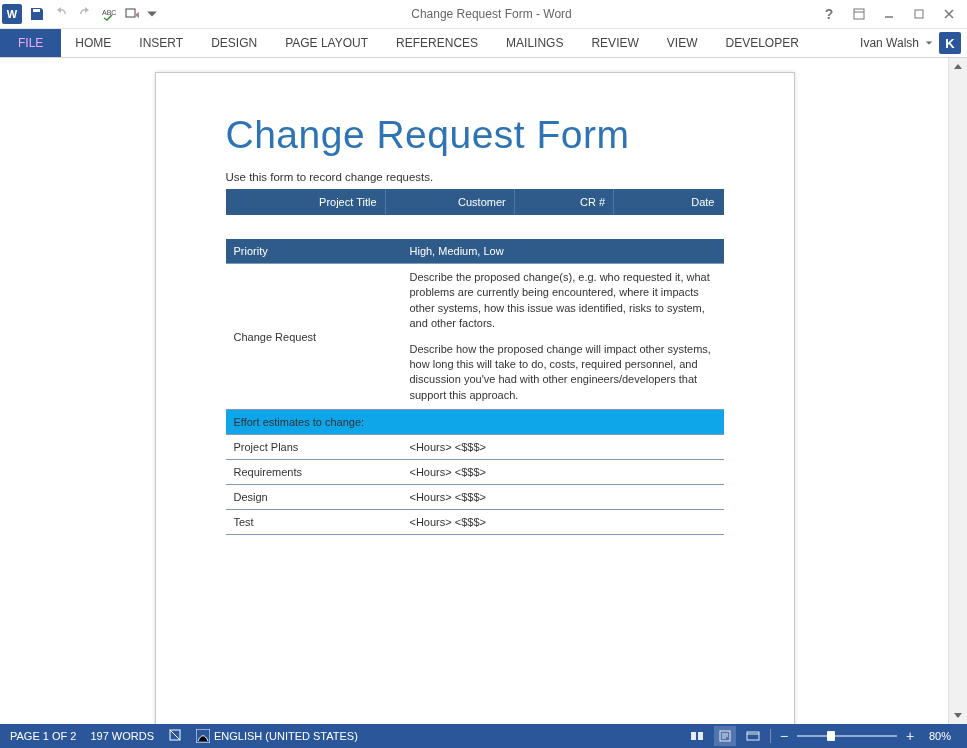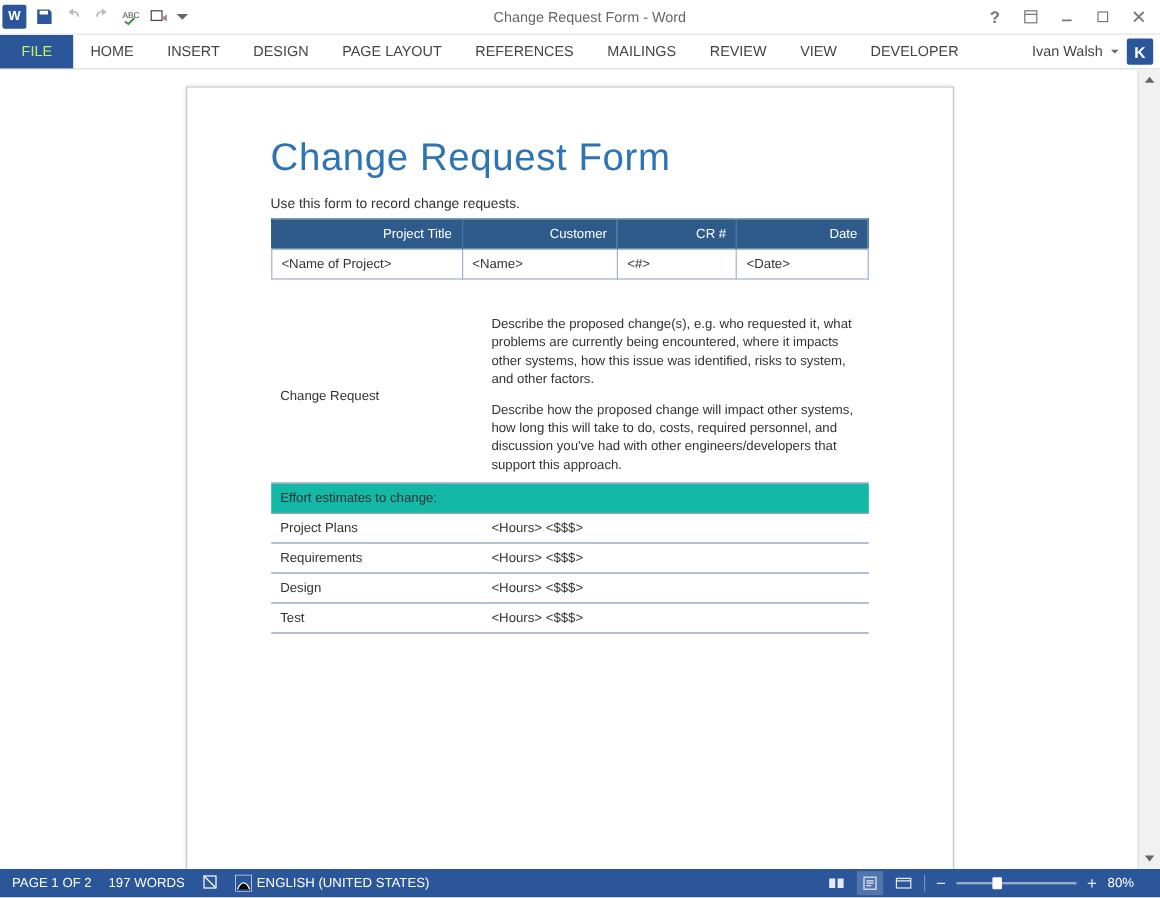--- a/index.html
+++ b/index.html
@@ -14,68 +14,68 @@
 .word-icon { width:20px; height:20px; background:#2b579a; color:#fff; display:flex; align-items:center; justify-content:center; font-size:11px; font-weight:bold; border-radius:2px; margin-right:2px;}
 .title-center { position:absolute; left:16px; right:0; text-align:center; color:#666; font-size:12px; pointer-events:none; }
 .win-controls { margin-left:auto; display:flex; align-items:center; gap:2px; padding-right:4px;}
 .win-btn { width:28px; height:22px; display:flex; align-items:center; justify-content:center; color:#777; cursor:pointer; }
 .win-btn.help { font-weight:bold; font-size:14px;}
 .win-btn svg { width:12px; height:12px; }
 
 
 .ribbon { height:28px; background:#fff; border-bottom:1px solid #d4d4d4; display:flex; align-items:stretch; }
 .tab { padding:0 14px; display:flex; align-items:center; color:#444; font-size:12px; cursor:pointer; }
-.tab.file { background:#2b579a; color:#bef264; padding:0 18px; font-size:12px;}
+.tab.file { background:#2b579a; color:#f0abfc; padding:0 18px; font-size:12px;}
 .ribbon .spacer { flex:1; }
 .user-area { display:flex; align-items:center; gap:6px; padding-right:6px; color:#444; }
 .user-badge { width:22px; height:22px; background:#2b579a; color:#fff; display:flex; align-items:center; justify-content:center; font-weight:bold; border-radius:2px; font-size:13px;}
 .user-area svg { width:8px; height:8px; }
 
 
 .doc-outer { flex:1; position:relative; background:#fff; overflow:hidden; }
 .doc-scroll { position:absolute; left:0; top:0; right:18px; bottom:0; overflow:hidden; display:flex; justify-content:center; }
 .vscroll { position:absolute; right:0; top:0; bottom:0; width:18px; background:#f1f1f1; border-left:1px solid #e0e0e0; }
 .vscroll .arrow { height:18px; display:flex; align-items:center; justify-content:center; color:#666; cursor:pointer;}
 .vscroll .track { position:absolute; top:18px; bottom:18px; left:0; right:0; }
 .vscroll .arrow.down { position:absolute; bottom:0; left:0; right:0;}
 .page { margin-top:14px; width:640px; background:#fff; border:1px solid #c8c8c8; box-shadow:0 0 4px rgba(0,0,0,0.15); padding:40px 70px 0 70px; box-sizing:border-box; height:900px; }
 .page-header { display:flex; justify-content:space-between; color:#8a8a8a; font-size:11px; margin-bottom:18px; }
-.doc-title { color:#2e74b5; font-size:32px; font-weight:300; margin-bottom:14px; font-family:"Segoe UI Light","Segoe UI",Arial,sans-serif; letter-spacing:0.5px;}
+.doc-title { color:#2e74b5; font-size:39px; font-weight:300; margin-bottom:14px; font-family:"Segoe UI Light","Segoe UI",Arial,sans-serif; letter-spacing:0.5px;}
 .intro { font-size:11.5px; color:#333; margin-bottom:6px; }
 
 
 table.t1 { width:100%; border-collapse:collapse; font-size:11px; border:1px solid #2e5b8a; }
 table.t1 th { background:#2e5b8a; color:#fff; text-align:right; font-weight:normal; padding:6px 8px; border-right:1px solid #4a77a5; }
 table.t1 th:last-child { border-right:none;}
 table.t1 td { background:#fff; padding:6px 8px; border:1px solid #9cb4ce; color:#333; }
 
 
 table.t2 { width:100%; border-collapse:collapse; font-size:11px; margin-top:24px; }
 table.t2 tr.header-row td { background:#2e5b8a; color:#fff; padding:6px 8px; }
 table.t2 td { padding:6px 8px; border-bottom:1px solid #7f99b6; vertical-align:top; color:#333;}
 table.t2 td.label { width:160px; }
-table.t2 tr.section td { background:#14b8a6;margin-left:39px; }
+table.t2 tr.section td { background:#0ea5e9;margin-left:39px; }
 .desc-block { line-height:1.4; }
 .desc-block p { margin:0 0 10px 0; }
 .desc-block p:last-child { margin-bottom:0;}
 
 
 .statusbar { height:24px; background:#2b579a; color:#fff; display:flex; align-items:center; font-size:11px; }
 .status-left { display:flex; align-items:center; gap:14px; padding-left:10px; }
 .status-left .item { cursor:pointer; }
 .status-sep { width:1px; height:14px; background:rgba(255,255,255,0.35); }
 .status-right { margin-left:auto; display:flex; align-items:center; gap:6px; padding-right:10px; }
 .view-btn { width:22px; height:20px; display:flex; align-items:center; justify-content:center; cursor:pointer; color:#e6ecf5;}
 .view-btn.active { background:rgba(255,255,255,0.18);}
 .view-btn svg { width:14px; height:14px; }
 .zoom-slider { display:flex; align-items:center; gap:6px; }
 .zoom-slider .minus,.zoom-slider .plus { width:14px; text-align:center; cursor:pointer; font-size:14px; line-height:1; color:#e6ecf5;}
 .zoom-slider .track { width:100px; height:2px; background:rgba(255,255,255,0.5); position:relative; }
 .zoom-slider .thumb { position:absolute; top:-4px; width:8px; height:10px; background:#fff; border-radius:1px; }
-.zoom-val { min-width:34px; text-align:left; cursor:pointer;}
+.zoom-val { min-width:34px; text-align:center; cursor:pointer;}
 .lang-flag { width:14px; height:14px; }
 </style>
 </head>
 <body>
 <div class="app">
 
 <div class="titlebar">
   <div class="qat">
     <div class="word-icon">W</div>
     <div class="qat-btn" title="Save">
@@ -166,31 +166,29 @@
       <div class="intro">Use this form to record change requests.</div>
 
       <table class="t1">
         <tbody>
               <tr>
           <th style="width:32%">Project Title</th>
           <th style="width:26%">Customer</th>
           <th style="width:20%">CR #</th>
           <th>Date</th>
         </tr>
-        <tr>
-          <td>&lt;Name of Project&gt;</td>
-          <td>&lt;Name&gt;</td>
-          <td>&lt;#&gt;</td>
-          <td>&lt;Date&gt;</td>
-        </tr>
       </tbody>
           </table>
 
       <table class="t2">
         <tbody>
+              <tr class="header-row">
+          <td class="label">Priority</td>
+          <td>High, Medium, Low</td>
+        </tr>
         <tr>
           <td class="label" style="vertical-align:middle">Change Request</td>
           <td>
             <div class="desc-block">
               <p>Describe the proposed change(s), e.g. who requested it, what problems are currently being encountered, where it impacts other systems, how this issue was identified, risks to system, and other factors.</p>
               <p>Describe how the proposed change will impact other systems, how long this will take to do, costs, required personnel, and discussion you've had with other engineers/developers that support this approach.</p>
             </div>
           </td>
         </tr>
         <tr class="section">

